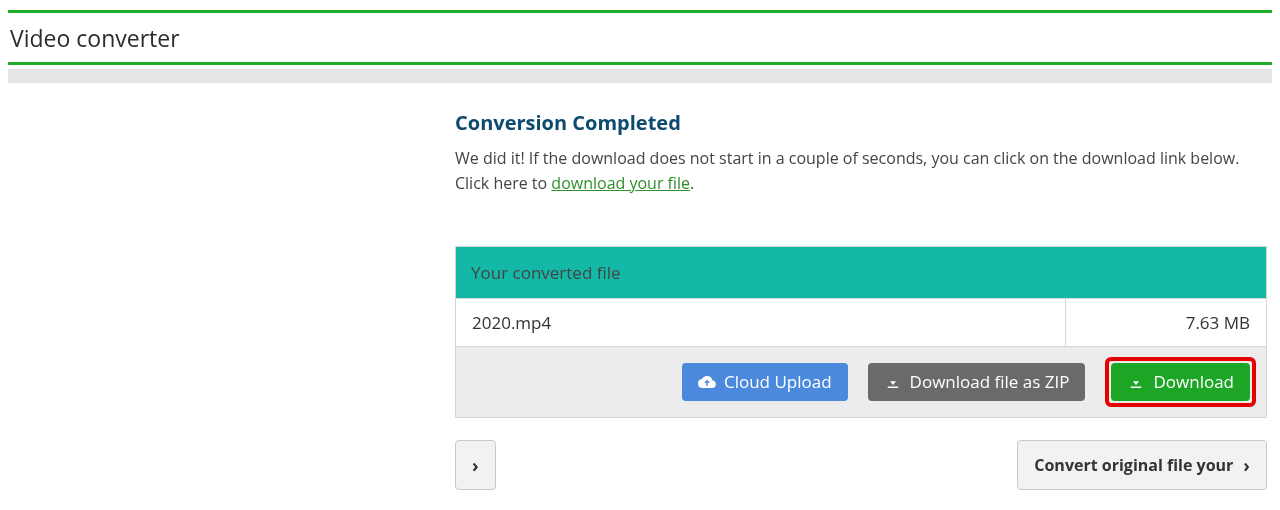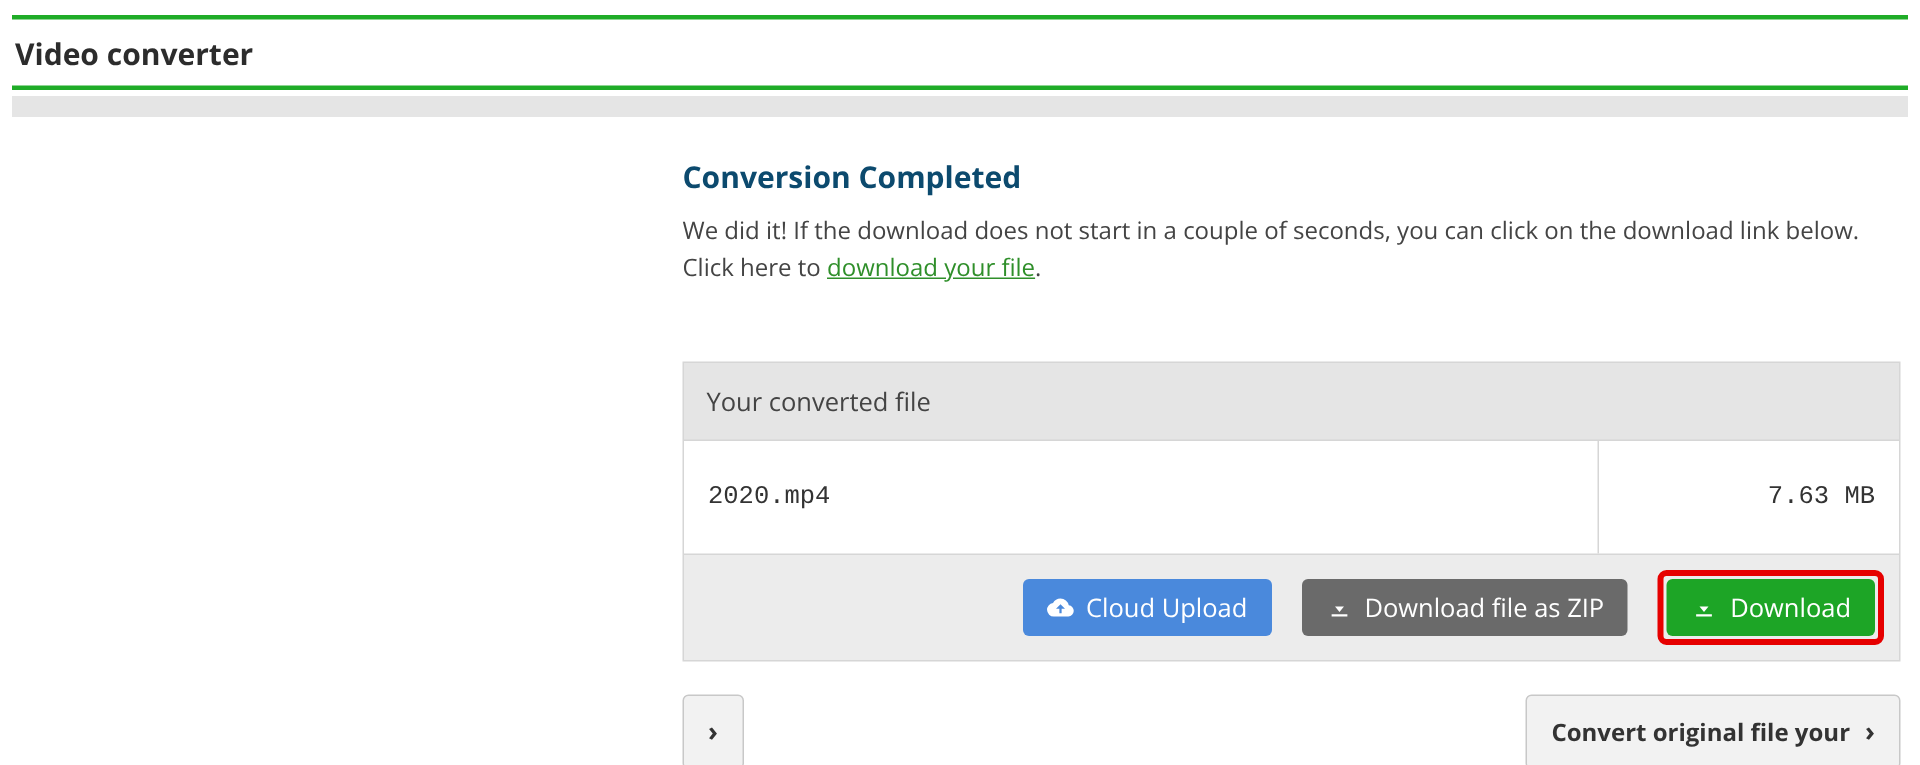--- a/index.html
+++ b/index.html
@@ -18,22 +18,22 @@
   body{
     font-family:"Segoe UI","Open Sans",Verdana,Geneva,sans-serif;
     color:var(--text);
     width:1280px;
     font-size:16px;
     background:#fff;
   }
   .page{padding:0 8px 20px 8px}
   .top-green-line{height:3px;background:var(--green);margin:10px 0 3px 0}
   h1.page-title{
-    font-size:20px;
-    font-weight:700;
+    font-size:23px;
+    font-weight:400;
     color:#2c2c2c;
     padding:6px 0 6px 2px;
   }
   .bottom-green-line{height:3px;background:var(--green);margin:2px 0 0 0}
   .thin-gray-bar{height:14px;background:#e5e5e5;margin-top:4px}
   
   .content{
     margin-left:447px;
     margin-top:26px;
     width:812px;
@@ -54,35 +54,34 @@
     text-decoration:underline;
     cursor:pointer;
   }
   
   .file-table{
     margin-top:50px;
     border:1px solid var(--gray-border);
     background:#fff;
   }
   .file-table .thead{
-    background:#e5e5e5;
+    background:#14b8a6;
     padding:14px 15px;
     font-size:17px;
     color:#444;
     border-bottom:1px solid var(--gray-border);
   }
   .file-table .trow{
     display:flex;
     border-bottom:1px solid var(--gray-border);
   }
   .file-table .tcell{
-    padding:28px 16px;
+    padding:12px 16px;
     font-size:17px;
     color:#333;
-    font-family:Liberation Mono, monospace;
   }
   .file-table .tcell.name{flex:1;border-right:1px solid var(--gray-border)}
   .file-table .tcell.size{width:200px;text-align:right}
   
   .actions{
     background:#ececec;
     display:flex;
     justify-content:flex-end;
     gap:20px;
     padding:10px 10px;

